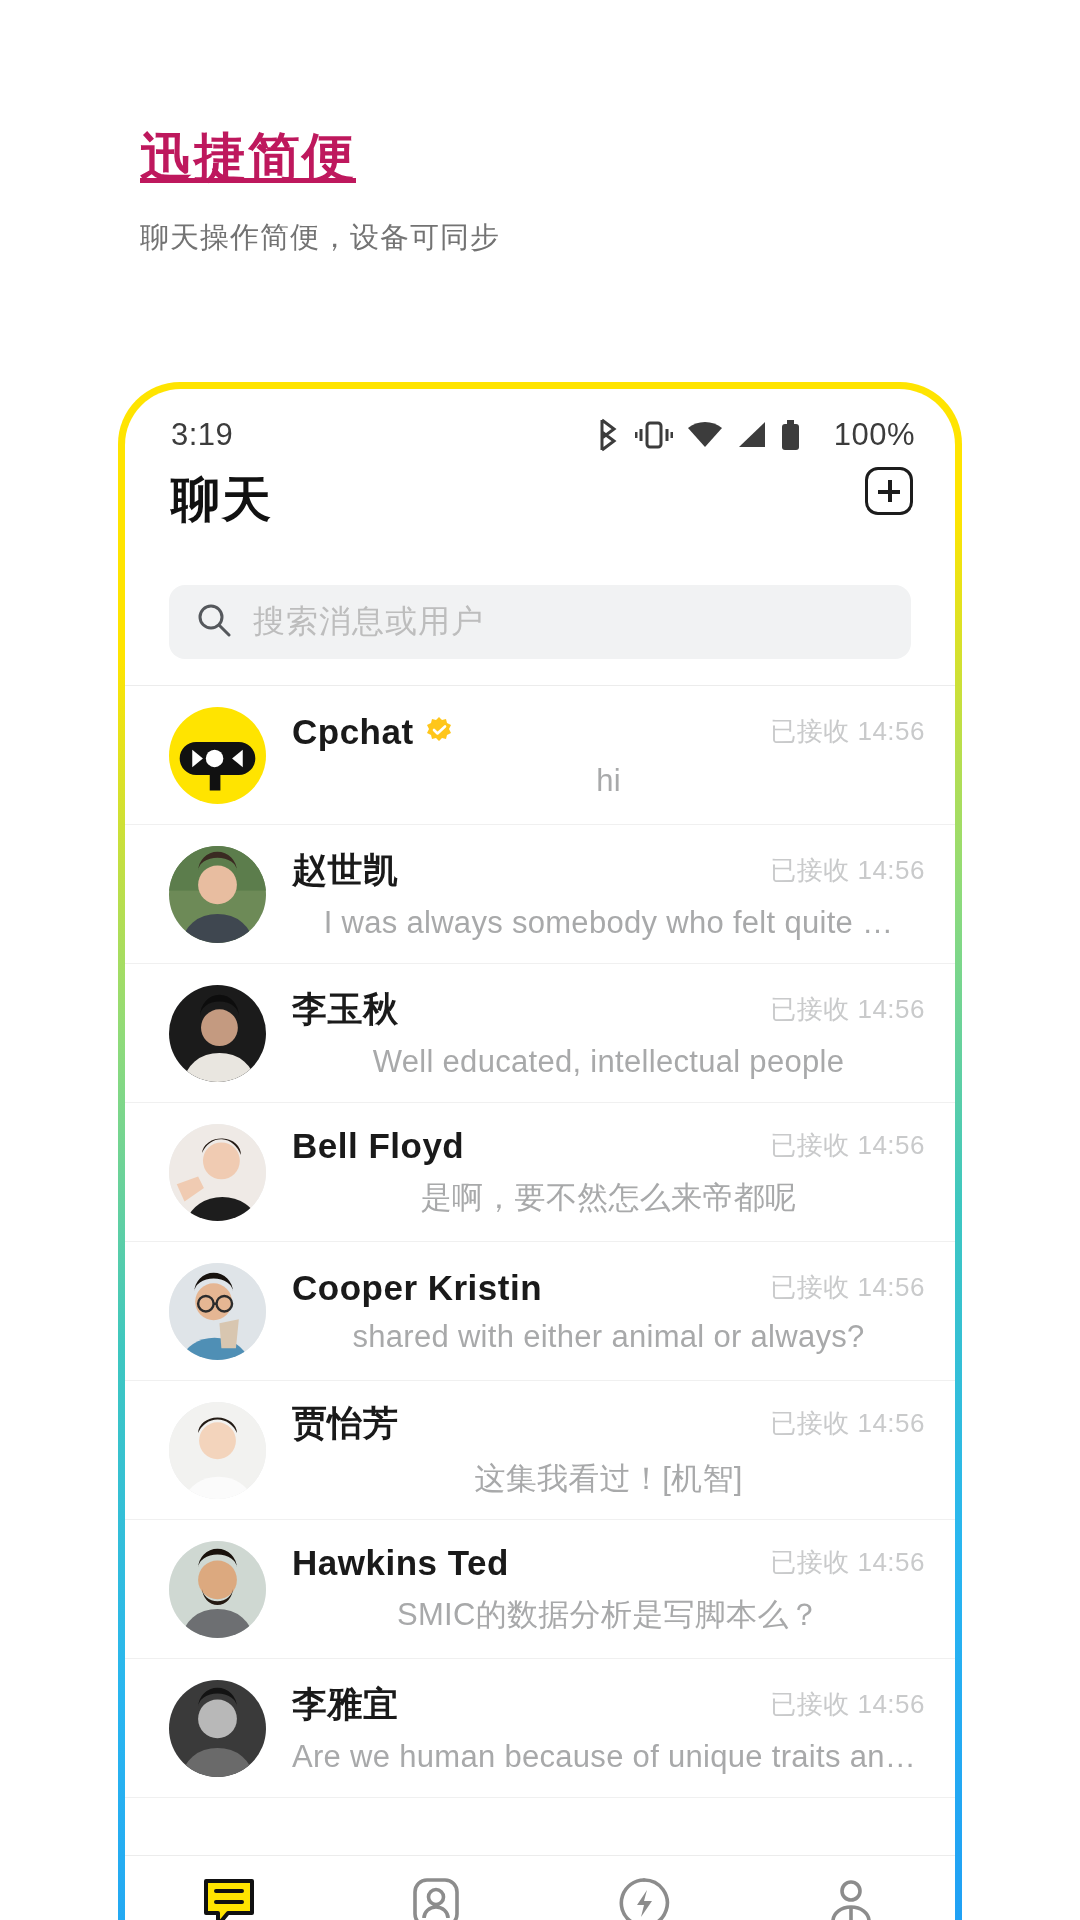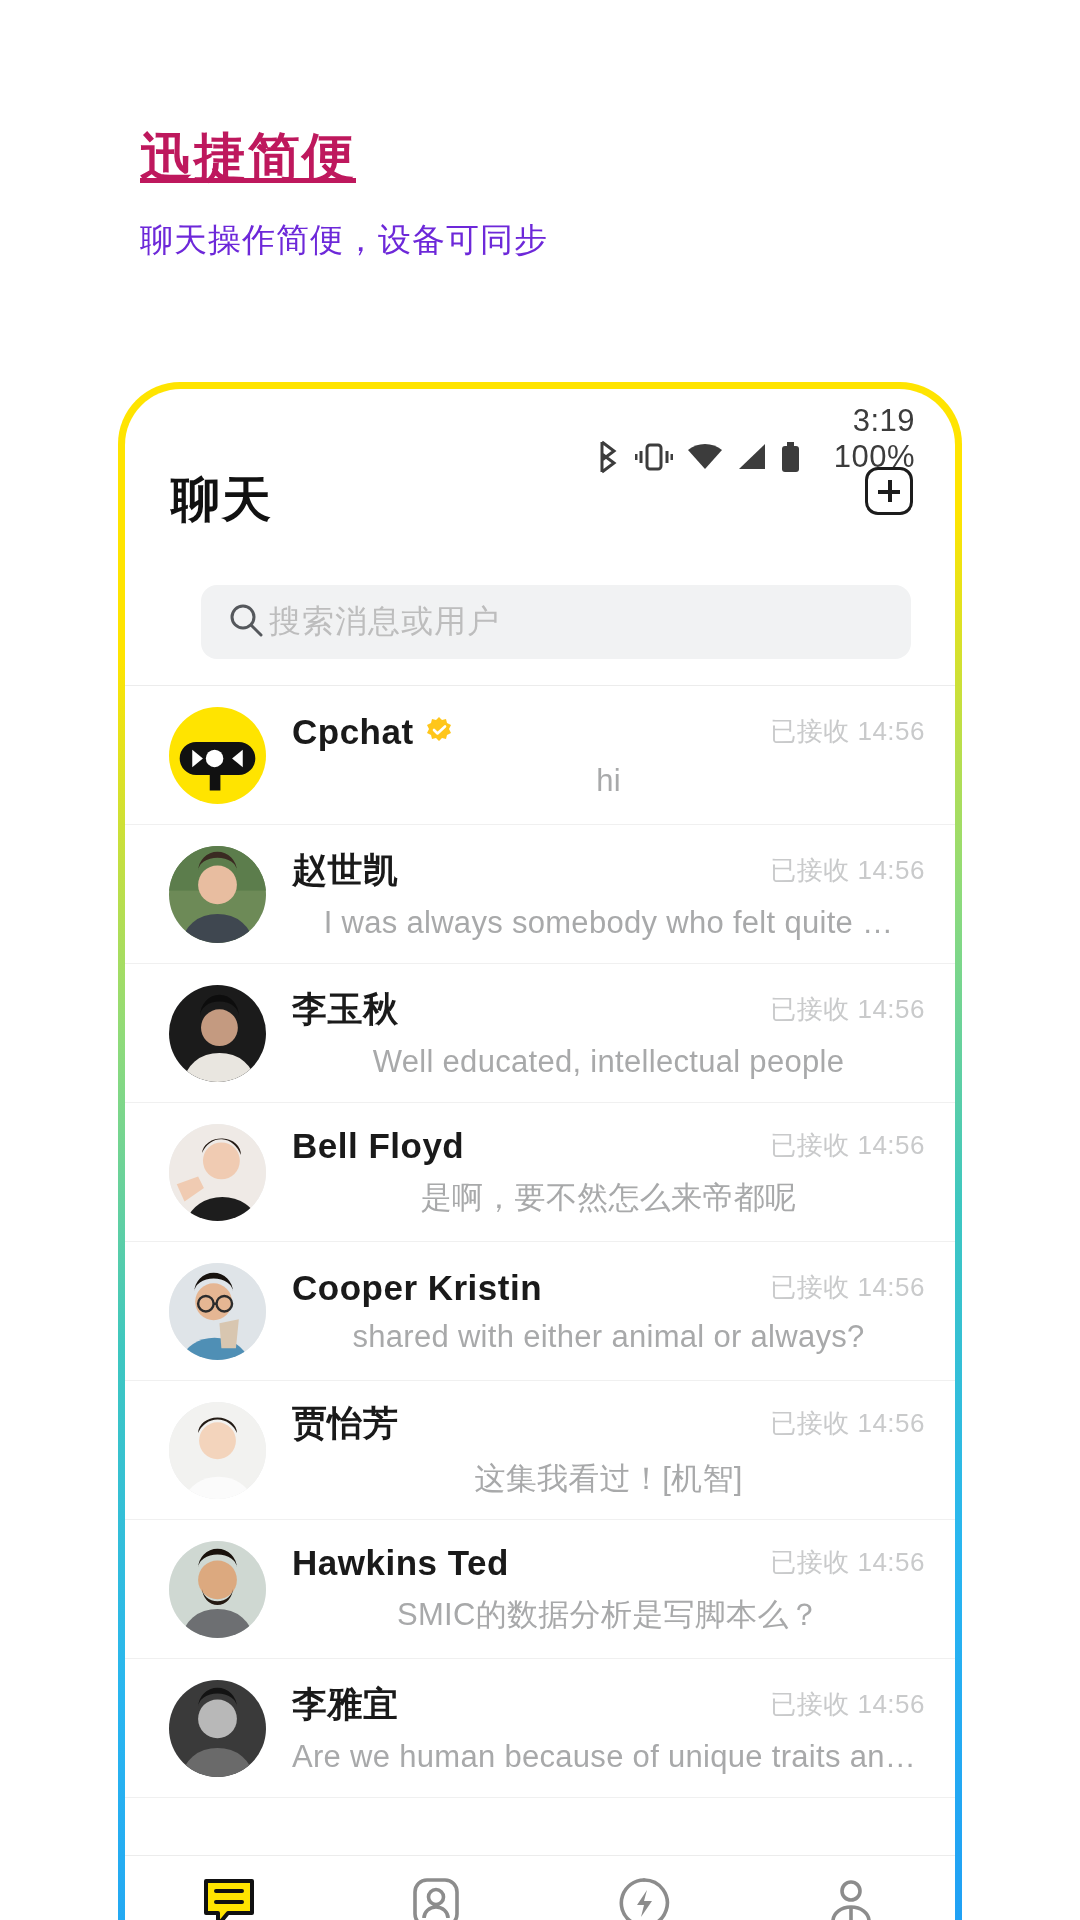--- a/index.html
+++ b/index.html
@@ -16,22 +16,22 @@
   .promo-title {
     font-size:52px;
     font-weight:bold;
     color:#be185d;
     letter-spacing:2px;
     line-height:1.15;
     text-decoration:underline;
   }
   .promo-sub {
     margin-top:30px;
-    font-size:33px;
-    color:#6d28d9;
+    font-size:29px;
+    color:#737373;
     letter-spacing:1px;
   }
 
   
   .phone-wrap {
     position:absolute;
     left:118px;
     top:382px;
     width:844px;
     height:1580px;
@@ -49,24 +49,23 @@
     height:100%;
     background:#ffffff;
     border-radius:56px 56px 0 0;
     overflow:hidden;
   }
 
   
   .statusbar {
     height:78px;
     display:flex;
-    align-items:flex-end;
+    align-items:center;
     justify-content:space-between;
     padding:14px 40px 0 46px;
-    flex-direction:column;
   }
   .status-time {
     font-size:31px;
     color:#3c3c3c;
     letter-spacing:0.5px;
   }
   .status-icons {
     display:flex;
     align-items:center;
     gap:14px;
@@ -109,23 +108,22 @@
 
   
   .search-zone { padding:22px 44px 26px 44px; }
   .search-box {
     height:74px;
     background:#f1f2f3;
     border-radius:16px;
     display:flex;
     align-items:center;
     padding:0 28px;
-    gap:6px;
+    gap:22px;
     cursor:text;
-    margin-left:32px;
   }
   .search-ph {
     font-size:32px;
     color:#bdbdbd;
     letter-spacing:1px;
   }
 
   
   .chat-list {
     border-top:1.5px solid #ececec;

